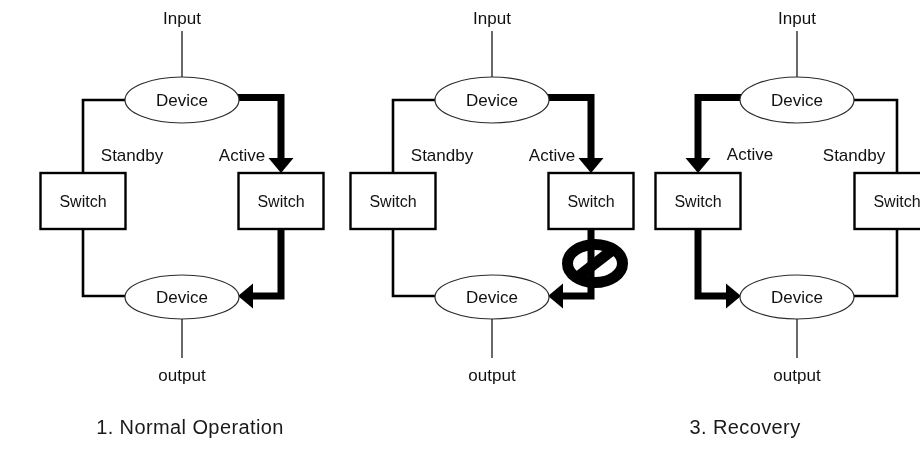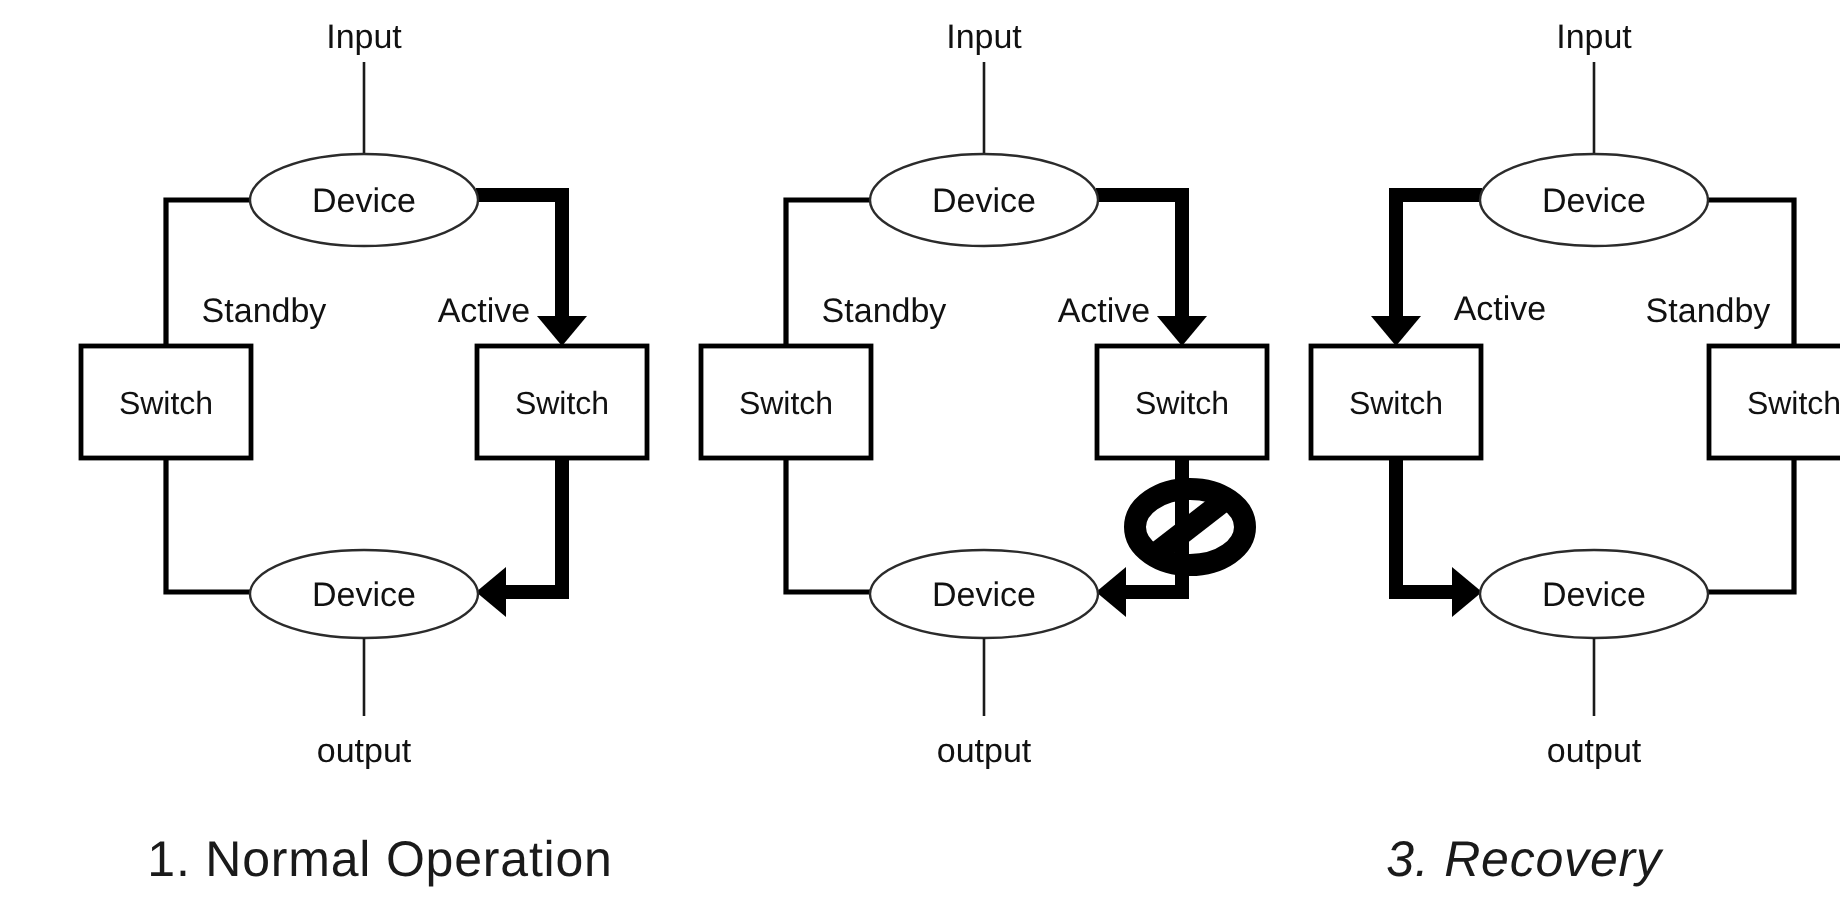--- a/index.html
+++ b/index.html
@@ -13,28 +13,28 @@
     margin-left: 32px;
   }
   svg.panel { position: absolute; top: 0; }
   #panel-0 { left: 0; }
   #panel-1 { left: 310px; }
   #panel-2 { left: 615px; }
   .caption {
     position: absolute;
     top: 416px;
     transform: translateX(-50%);
-    font-size: 25px;
+    font-size: 20px;
     letter-spacing: 0.4px;
     color: #1a1a1a;
     white-space: nowrap;
   }
   #caption-0 { left: 158px; }
   #caption-1 { left: 438px; }
-  #caption-2 { left: 730px; font-style: italic; }
+  #caption-2 { left: 713px; }
   text {
     fill: #111111;
     font-family: "Liberation Sans", "DejaVu Sans", sans-serif;
   }
   .node-label { font-size: 17px; }
   .io-label { font-size: 17px; }
   .path-label { font-size: 17px; }
   .switch-label { font-size: 16px; }
   .thin-link { fill: none; stroke: #000000; stroke-width: 2.6; }
   .thick-link { fill: none; stroke: #000000; stroke-width: 7; }

